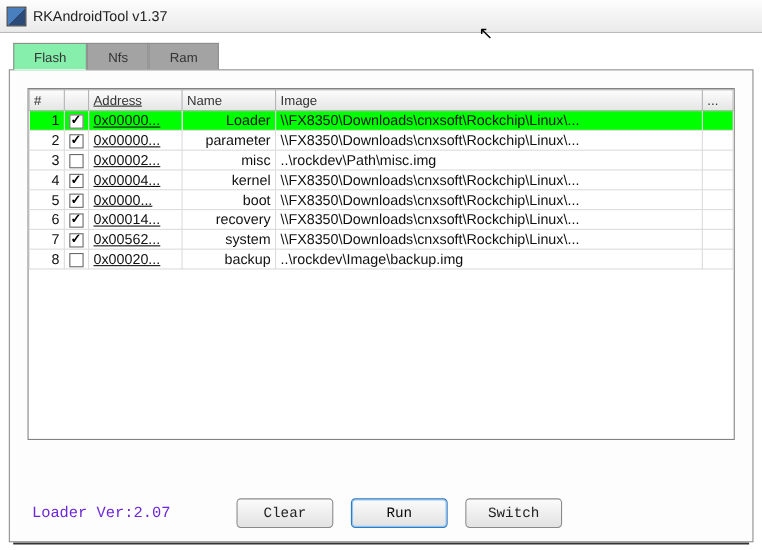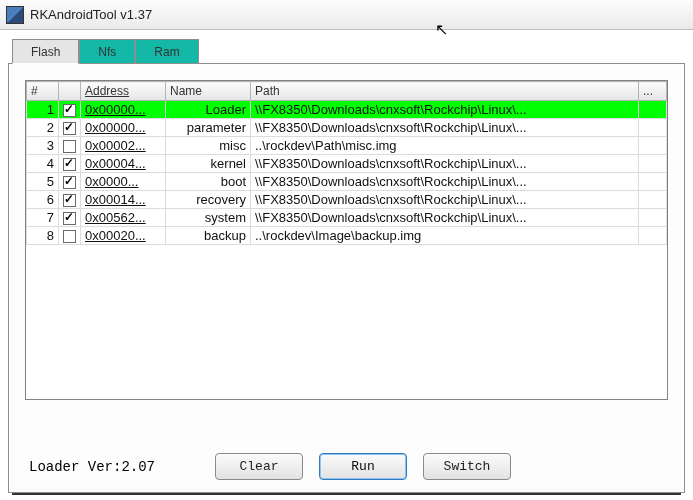--- a/index.html
+++ b/index.html
@@ -40,30 +40,30 @@
   padding: 8px 8px 4px 8px;
 }
 .tabstrip {
   display:flex;
   gap:0;
   margin-left:4px;
 }
 .tab {
   padding:5px 18px 4px 18px;
   border:1px solid #8e8e8e;
-  background:#14b8a6;
+  background:#a3a3a3;
   border-bottom:none;
   font-size:12px;
   color:#333;
   position:relative;
   top:1px;
   cursor:pointer;
 }
 .tab.active {
-  background:#e5e5e5;
+  background:#86efac;
   border-bottom:1px solid #fdfdfd;
   z-index:2;
 }
 .tabpanel {
   border:1px solid #8e8e8e;
   background:#fdfdfd;
   height:430px;
   position:relative;
   padding:16px 16px 8px 16px;
 }
@@ -124,21 +124,21 @@
 .footer {
   display:flex;
   align-items:center;
   gap:16px;
   position:absolute;
   left:20px; right:16px; bottom:12px;
 }
 .loader-ver {
   font-family:"Courier New",monospace;
   font-size:14px;
-  color:#000000;
+  color:#6d28d9;
   flex:0 0 170px;
 }
 .btn {
   min-width:88px;
   padding:5px 10px;
   border:1px solid #8a8a8a;
   background:linear-gradient(#fbfbfb,#e2e2e2);
   border-radius:4px;
   font-size:13px;
   color:#222;
@@ -178,21 +178,21 @@
   <div class="tabpanel">
 
     <div class="listbox">
       <table class="grid">
         <thead>
           <tr>
             <th class="col-num">#</th>
             <th class="col-chk"></th>
             <th class="col-addr">Address</th>
             <th class="col-name">Name</th>
-            <th class="col-path">Path</th>
+            <th class="col-path">Image</th>
             <th class="col-dot">...</th>
           </tr>
         </thead>
         <tbody id="rows">
             <tr class="row-selected">
               <td class="col-num">1</td>
               <td class="col-chk"><span class="chk checked"></span></td>
               <td class="col-addr">0x00000...</td>
               <td class="col-name">Loader</td>
               <td class="col-path">\\FX8350\Downloads\cnxsoft\Rockchip\Linux\...</td>

